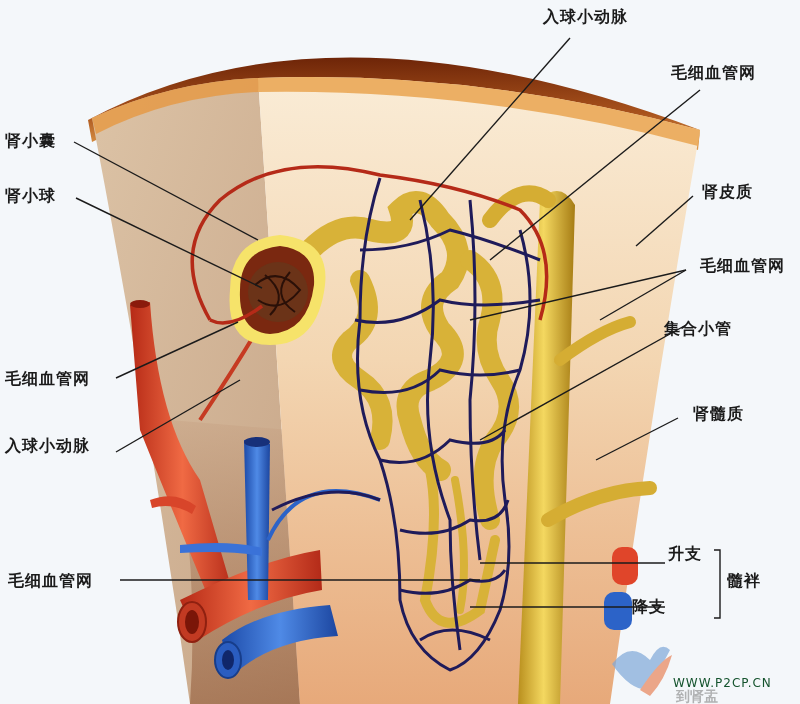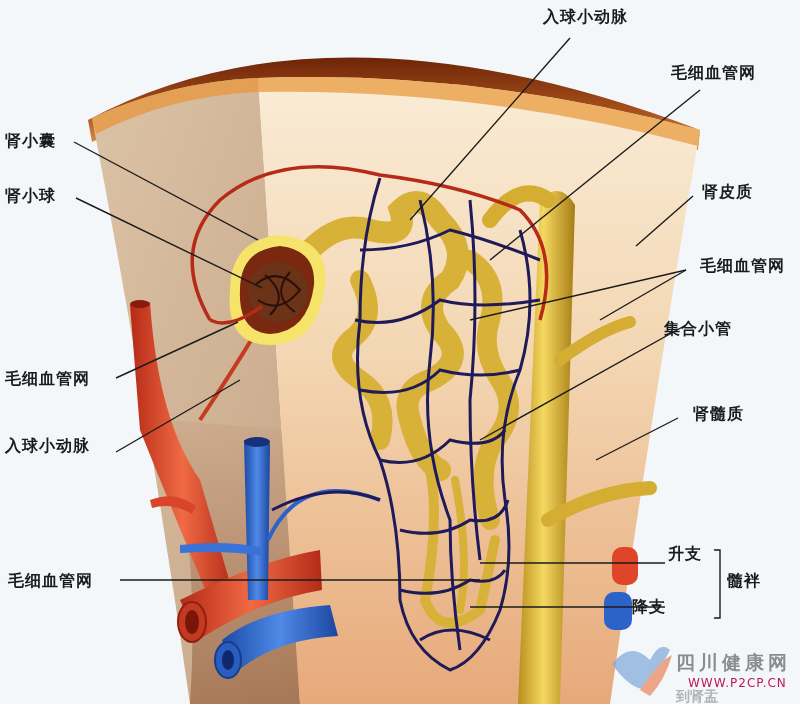--- a/index.html
+++ b/index.html
@@ -1,21 +1,21 @@
 <!DOCTYPE html>
 <html><head>
 <meta charset="utf-8">
 <style>
   html,body{margin:0;padding:0;}
   body{width:800px;height:704px;background:#f4f7fa;position:relative;overflow:hidden;
        font-family:"DejaVu Sans","Liberation Sans",sans-serif;}
   #stage{position:absolute;left:0;top:0;width:800px;height:704px;}
   .lbl{position:absolute;font-size:16px;font-weight:bold;color:#1b1b1b;white-space:nowrap;letter-spacing:1px;line-height:18px;}
   .wm-name{position:absolute;left:676px;top:650px;font-size:19px;font-weight:bold;color:#8c8c8c;letter-spacing:4px;}
-  .wm-url{position:absolute;left:688px;top:676px;font-size:12px;color:#be185d;letter-spacing:1px;}
+  .wm-url{position:absolute;left:673px;top:676px;font-size:12px;color:#14532d;letter-spacing:1px;}
   .wm-under{position:absolute;left:676px;top:688px;font-size:14px;font-weight:bold;color:#7a7a7a;opacity:.55;}
 </style>
 </head>
 <body>
 
 <div id="stage">
 <svg width="800" height="704" viewBox="0 0 800 704" xmlns="http://www.w3.org/2000/svg">
   <defs>
     <linearGradient id="capsule" x1="0" y1="0" x2="0" y2="1">
       <stop offset="0" stop-color="#6e2508"></stop>
@@ -168,16 +168,15 @@
 <div class="lbl" style="left:693px;top:405px">肾髓质</div>
 <div class="lbl" style="left:668px;top:545px">升支</div>
 <div class="lbl" style="left:632px;top:598px">降支</div>
 <div class="lbl" style="left:727px;top:572px">髓袢</div>
 <div class="lbl" style="left:5px;top:132px">肾小囊</div>
 <div class="lbl" style="left:5px;top:187px">肾小球</div>
 <div class="lbl" style="left:5px;top:370px">毛细血管网</div>
 <div class="lbl" style="left:5px;top:437px">入球小动脉</div>
 <div class="lbl" style="left:8px;top:572px">毛细血管网</div>
 
-<div class="wm-name">四川健康网</div>
 <div class="wm-under">到肾盂</div>
 <div class="wm-url">WWW.P2CP.CN</div>
 </div>
 
 </body></html>

